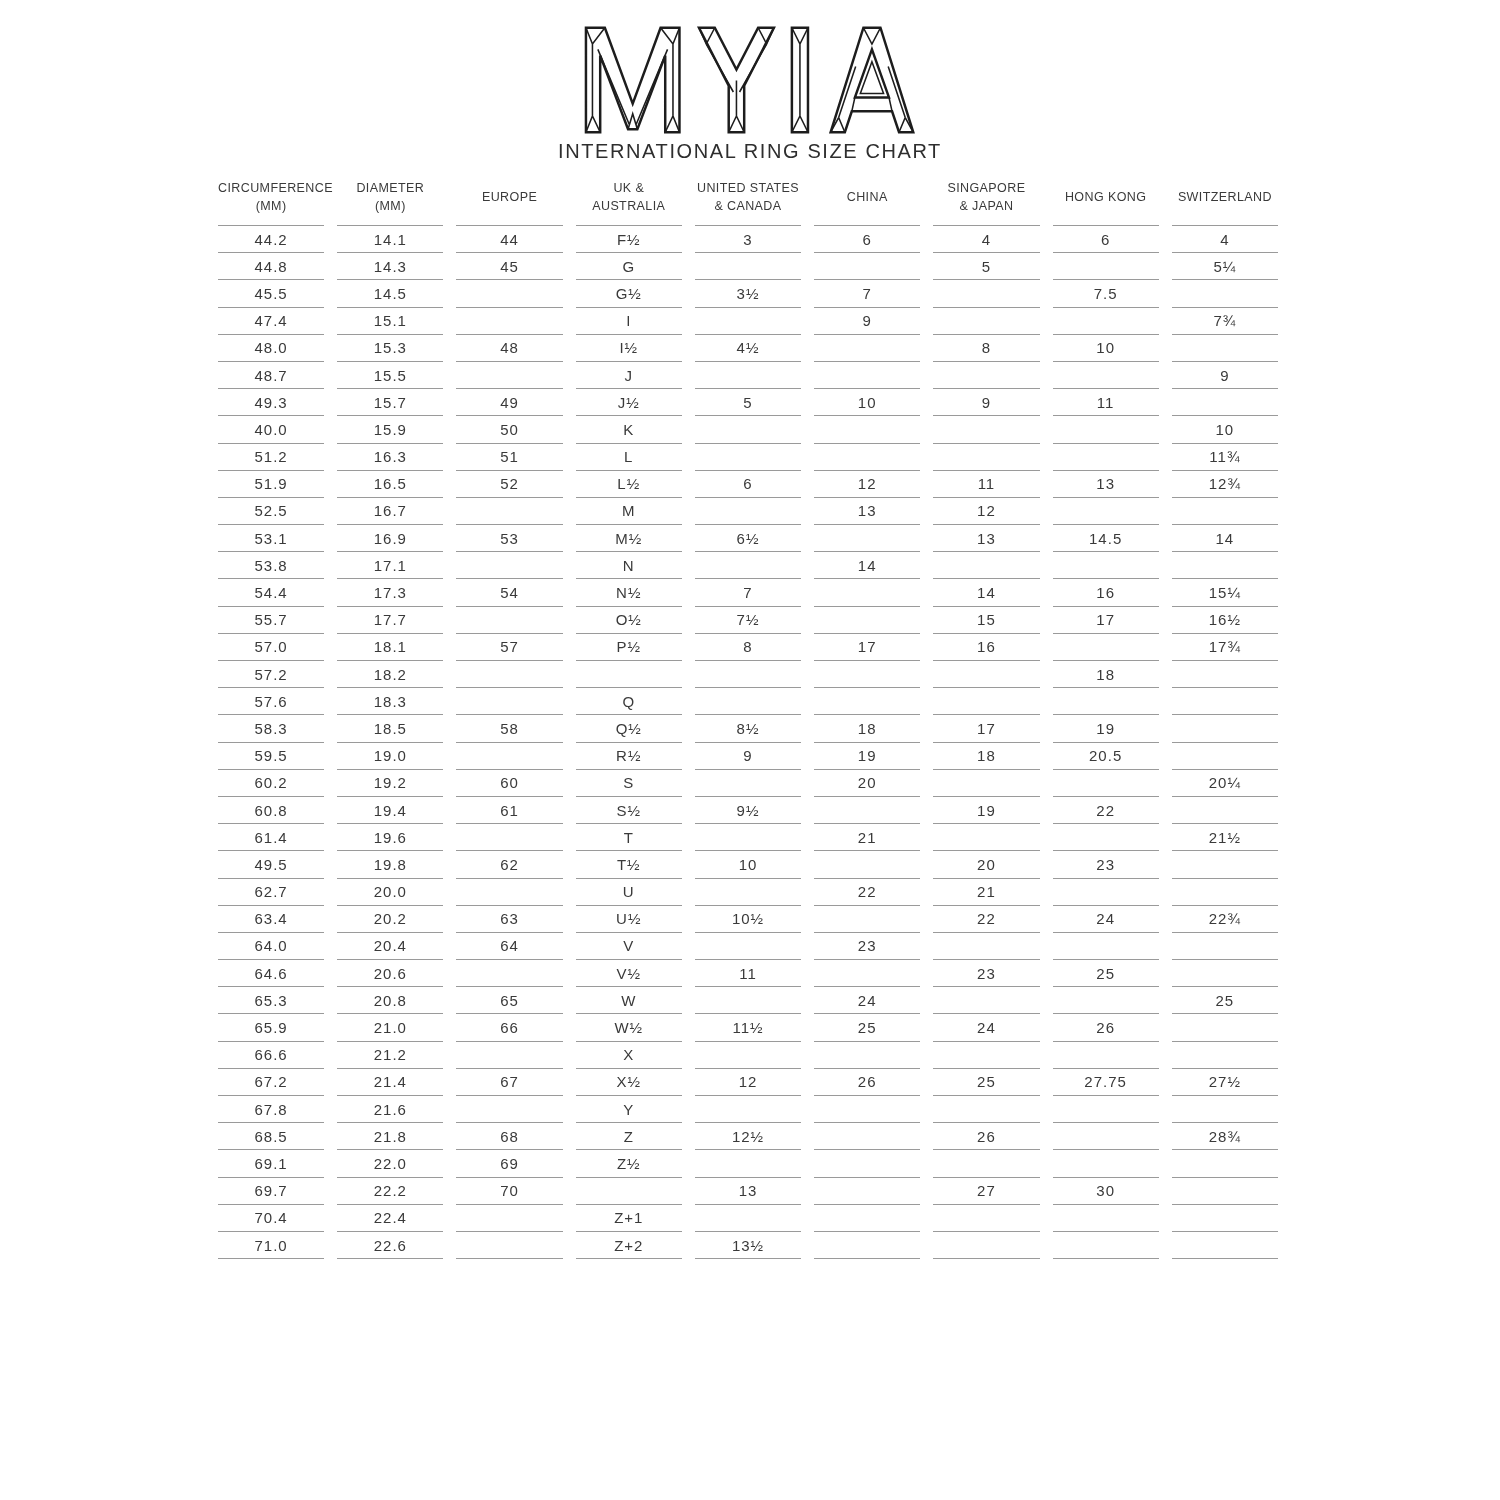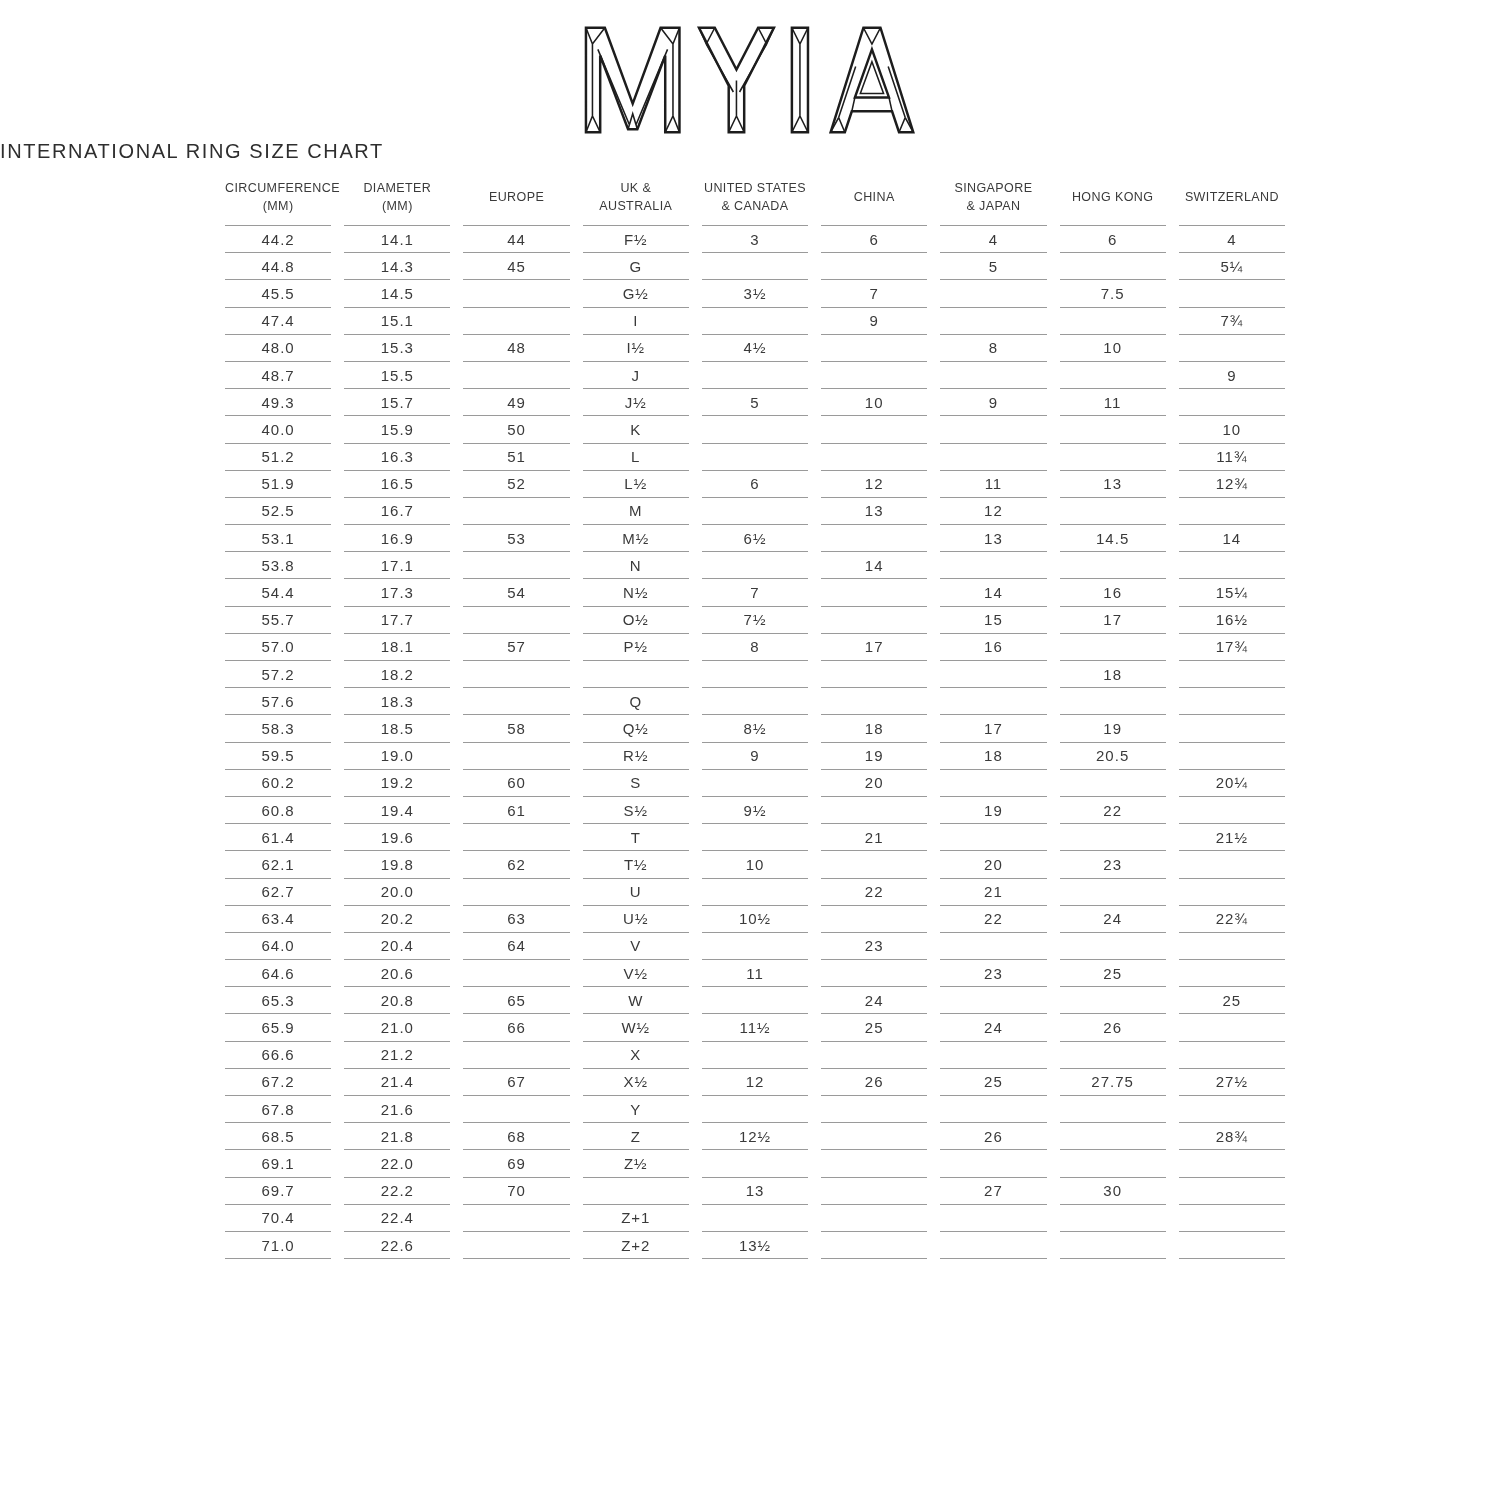--- a/index.html
+++ b/index.html
@@ -10,26 +10,27 @@
     font-family:"Liberation Sans","DejaVu Sans",sans-serif;
     color:#3a3a3a;
     overflow:hidden;
   }
   .logo-wrap {
     position:absolute; top:20px; left:0; right:0;
     display:flex; justify-content:center;
   }
   .subtitle {
     position:absolute; top:140px; left:0; width:100%;
+    text-align:center;
     font-size:20px; letter-spacing:1.6px;
     color:#2e2e2e;
     white-space:nowrap;
   }
   .table-wrap {
-    position:absolute; top:174px; left:212px;
+    position:absolute; top:174px; left:205px;
   }
   table.size-table {
     border-collapse:separate;
     border-spacing:13px 0;
     width:1086px;
     table-layout:fixed;
   }
   table.size-table th {
     height:52px;
     vertical-align:middle;
@@ -352,21 +353,21 @@
           <td>19.6</td>
           <td></td>
           <td>T</td>
           <td></td>
           <td>21</td>
           <td></td>
           <td></td>
           <td>21½</td>
         </tr>
         <tr>
-          <td>62.1</td>
+          <td>49.5</td>
           <td>19.8</td>
           <td>62</td>
           <td>T½</td>
           <td>10</td>
           <td></td>
           <td>20</td>
           <td>23</td>
           <td></td>
         </tr>
         <tr>

